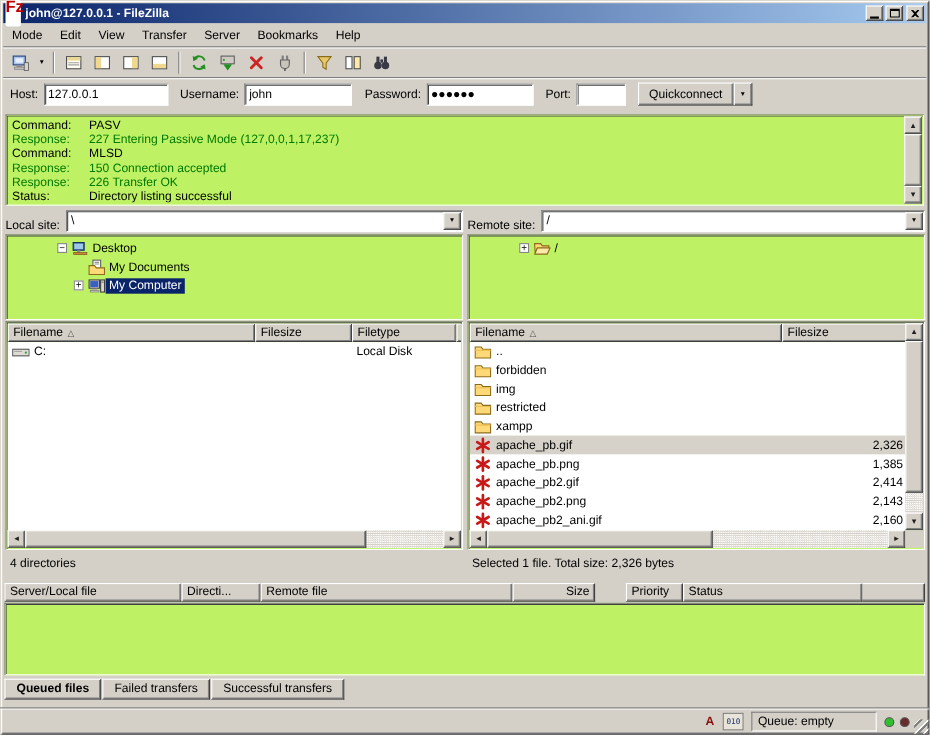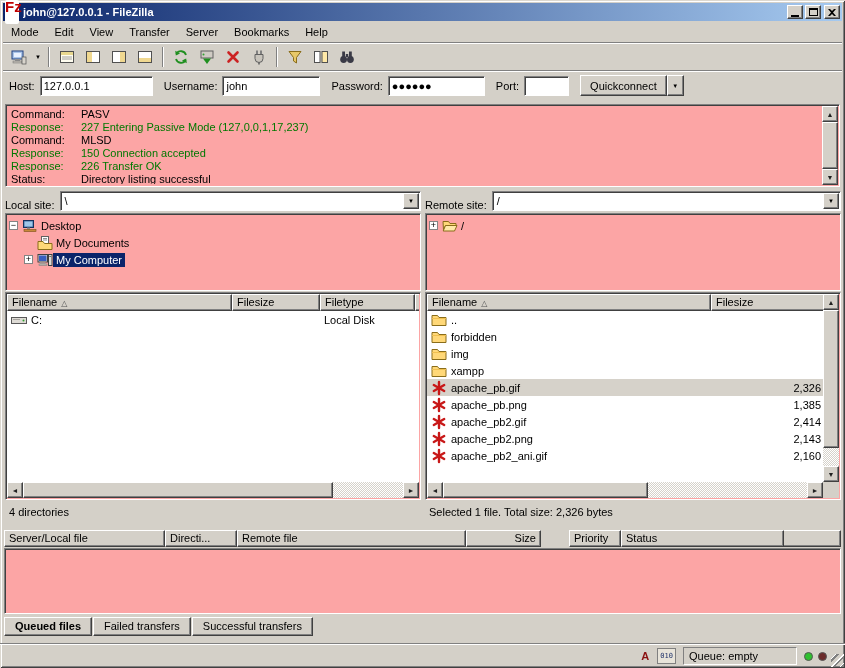--- a/index.html
+++ b/index.html
@@ -4,21 +4,21 @@
 <style>
   * { box-sizing: border-box; margin: 0; padding: 0; }
   html,body { width:845px; height:668px; }
   body { font-family:"Liberation Sans", sans-serif; font-size:11px; color:#000; background:#d4d0c8; }
 
   .window { position:relative; width:845px; height:668px; background:#d4d0c8; overflow:hidden;
     box-shadow: inset 1px 1px 0 #dcd8d0, inset -1px -1px 0 #404040, inset 2px 2px 0 #ffffff, inset -2px -2px 0 #808080; }
 
   
   .btn3d { background:#d4d0c8; border:1px solid; border-color:#ffffff #404040 #404040 #ffffff; box-shadow: inset -1px -1px 0 #808080; }
-  .sunken { background:#fca5a5; border:1px solid; border-color:#808080 #ffffff #ffffff #808080; box-shadow: inset 1px 1px 0 #404040; }
+  .sunken { background:#bef264; border:1px solid; border-color:#808080 #ffffff #ffffff #808080; box-shadow: inset 1px 1px 0 #404040; padding-left: 43px; }
 
   
   .titlebar { position:absolute; left:3px; top:3px; right:3px; height:18px;
     background:linear-gradient(90deg,#0a246a,#a6caf0); display:flex; align-items:center; padding:0 2px; }
   .title-logo { width:14px; height:24px; background:#fff; border-radius:2px; color:#c00000; font-weight:bold;
     font-size:15px; line-height:14px; text-align:center; margin-right:4px; flex:none; }
   .title-text { color:#fff; font-weight:bold; flex:1; white-space:nowrap; overflow:hidden; }
   .cap-btn { width:16px; height:14px; display:flex; align-items:center; justify-content:center; flex:none; }
   .cap-btn + .cap-btn { margin-left:2px; }
   .glyph-min { width:8px; height:2px; background:#000; margin-top:7px; }
@@ -459,20 +459,32 @@
             <span class="icon16" data-name="folder-icon">
               <svg width="16" height="16" viewBox="0 0 16 16">
                 <path d="M1 3.5h5.5l1.5 2H15v8H1z" fill="#ffd878" stroke="#8a6d1a"></path>
                 <path d="M1 6.5h14" stroke="#f0c050"></path>
               </svg>
             </span>
             <span data-name="filename-text">img</span>
           </div>
           <div class="cell size" data-name="cell-filesize" style="width: 114px;"></div>
         </div>
+        <div class="list-row" data-name="file-row-restricted">
+          <div class="cell" data-name="cell-filename" style="width: 284px;">
+            <span class="icon16" data-name="folder-icon">
+              <svg width="16" height="16" viewBox="0 0 16 16">
+                <path d="M1 3.5h5.5l1.5 2H15v8H1z" fill="#ffd878" stroke="#8a6d1a"></path>
+                <path d="M1 6.5h14" stroke="#f0c050"></path>
+              </svg>
+            </span>
+            <span data-name="filename-text">restricted</span>
+          </div>
+          <div class="cell size" data-name="cell-filesize" style="width: 114px;"></div>
+        </div>
         <div class="list-row" data-name="file-row-xampp">
           <div class="cell" data-name="cell-filename" style="width: 284px;">
             <span class="icon16" data-name="folder-icon">
               <svg width="16" height="16" viewBox="0 0 16 16">
                 <path d="M1 3.5h5.5l1.5 2H15v8H1z" fill="#ffd878" stroke="#8a6d1a"></path>
                 <path d="M1 6.5h14" stroke="#f0c050"></path>
               </svg>
             </span>
             <span data-name="filename-text">xampp</span>
           </div>

